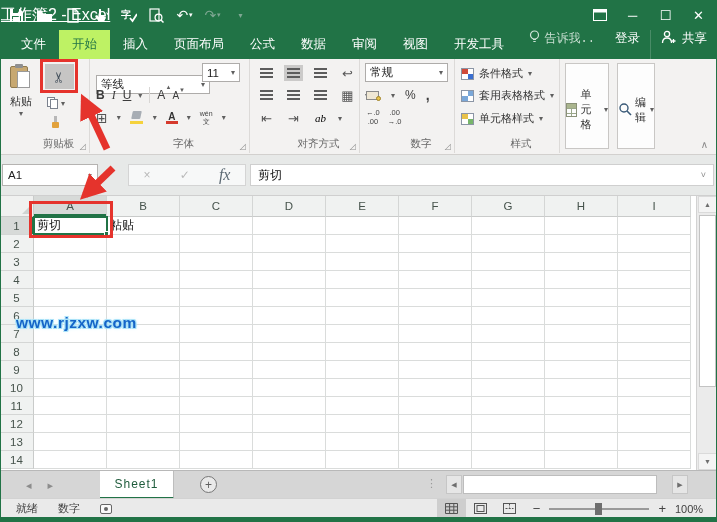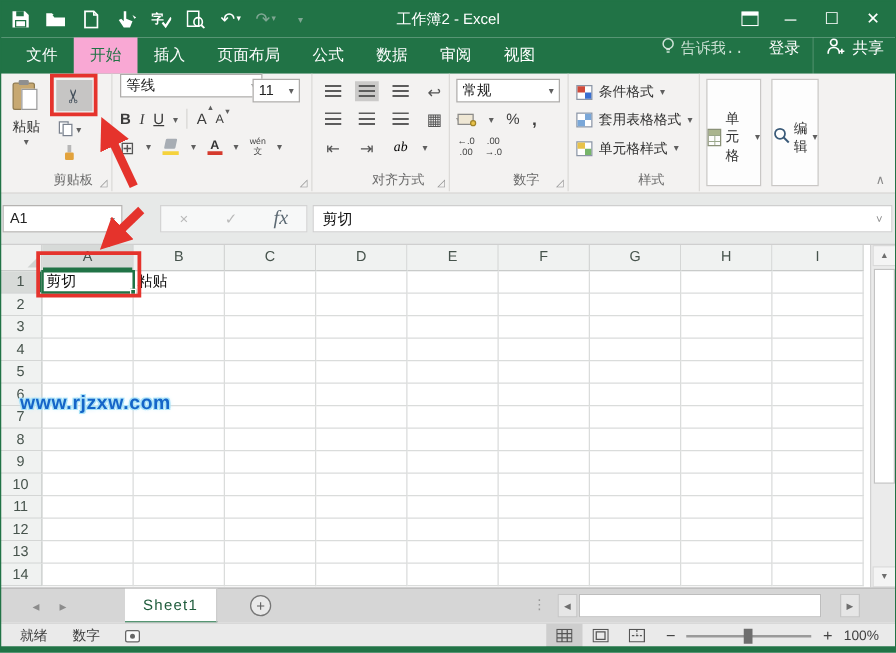--- a/index.html
+++ b/index.html
@@ -10,28 +10,28 @@
     -webkit-font-smoothing: antialiased;
   }
   .frame { position:absolute; inset:0; border:1px solid #217346; pointer-events:none; z-index:60; }
 
   
   .titlebar { position:absolute; left:0; top:0; width:717px; height:30px; background:#217346; color:#fff; }
   .qat { position:absolute; left:8px; top:0; height:30px; display:flex; align-items:center; gap:11px; }
   .qicon { width:17px; height:17px; display:flex; align-items:center; justify-content:center; font-size:13px; color:#fff; }
   .qicon svg { display:block; }
   .qicon.dim { color:#7fa793; }
-  .win-title { position:absolute; left:0; right:0; top:0; height:30px; line-height:30px; text-align:center; font-size:12px; pointer-events:none; }
+  .win-title { position:absolute; left:0; right:0; top:0; height:30px; line-height:30px; font-size:16px; pointer-events:none;text-decoration:underline; }
   .wincontrols { position:absolute; right:2px; top:0; height:30px; display:flex; }
   .winbtn { width:33px; height:30px; display:flex; align-items:center; justify-content:center; font-size:13px; color:#fff; }
 
   
   .tabrow { position:absolute; left:0; top:30px; width:717px; height:29px; background:#217346; display:flex; align-items:stretch; color:#fff; font-size:12.5px;font-family:Liberation Mono, monospace; }
   .tab { padding:0 13px; display:flex; align-items:center; cursor:default; white-space:nowrap; }
-  .tab.active { background:#f9a8d4; color:#217346; }
+  .tab.active { background:#bef264; color:#217346; }
   .tab-extras { margin-left:auto; display:flex; align-items:stretch; }
   .extra { display:flex; align-items:flex-start; gap:5px; padding:0 10px; white-space:nowrap; }
   .extra.tellme { color:#c9dfd2; font-size:12px; }
   .extra.share { border-left:1px solid rgba(255,255,255,.18); }
 
   
   .ribbon { position:absolute; left:0; top:59px; width:717px; height:96px; background:#f3f2f1; border-bottom:1px solid #d2d0ce; }
   .rgroup { position:absolute; top:0; bottom:1px; border-right:1px solid #dcdad8; }
   .glabel { position:absolute; bottom:2px; left:0; right:0; text-align:center; font-size:10.5px; color:#696969;margin-left:28px; }
   .launcher { position:absolute; bottom:2px; right:3px; font-size:8px; color:#8f8f8f; }
@@ -52,21 +52,21 @@
   .copy-ic i:first-child { left:0; top:0; }
   .copy-ic i:last-child { left:3px; top:2px; }
   .brushbtn { position:absolute; left:49px; top:57px; width:18px; height:16px; }
   .brush-ic { width:13px; height:12px; position:relative; transform:rotate(-35deg); }
   .brush-ic .handle { position:absolute; left:5px; top:0; width:3px; height:6px; background:#b7b7b7; }
   .brush-ic .head { position:absolute; left:3px; top:6px; width:7px; height:6px; background:#e2a23c; border-radius:1px; }
 
   .g-font { left:90px; width:160px; }
   .selbox { position:absolute; height:19px; background:#fff; border:1px solid #aeacaa; font-size:11.5px; color:#222; display:flex; align-items:center; padding:0 4px; }
   .selbox .dd { margin-left:auto; }
-  .fname { left:6px; top:0; width:114px; }
+  .fname { left:6px; top:16px; width:114px; }
   .fsize { left:112px; top:4px; width:38px; }
   .fontrow { position:absolute; left:6px; display:flex; align-items:center; gap:7px; font-size:12px; color:#3c3c3c; }
   .fr2 { top:28px; }
   .fr3 { top:51px; gap:9px; }
   .bold { font-weight:bold; }
   .ital { font-style:italic; font-family:"Liberation Serif", serif; }
   .undl { text-decoration:underline; }
   .grow-a { font-size:12px; position:relative; }
   .grow-a .tri { position:absolute; top:-4px; right:-6px; font-size:6px; color:#5f5f5f; }
   .shrink-a { font-size:10px; position:relative; }
@@ -253,20 +253,21 @@
 <div class="tabrow">
   <div style="display:flex; align-items:stretch; padding-left:8px;">
       <div class="tab">文件</div>
       <div class="tab active">开始</div>
       <div class="tab">插入</div>
       <div class="tab">页面布局</div>
       <div class="tab">公式</div>
       <div class="tab">数据</div>
       <div class="tab">审阅</div>
       <div class="tab">视图</div>
+      <div class="tab">开发工具</div>
     </div>
   <div class="tab-extras">
     <div class="extra tellme">
       <span><svg width="11" height="14" viewBox="0 0 11 14">
             <circle cx="5.5" cy="5" r="4" fill="none" stroke="#cfe3d8" stroke-width="1.2"></circle>
             <path d="M4 9.5 h3 M4.3 11.5 h2.4" stroke="#cfe3d8" stroke-width="1.2"></path>
           </svg></span>
       <span>告诉我..</span>
     </div>
     <div class="extra">
@@ -338,20 +339,21 @@
           <i class="bucket"></i>
           <i class="bar"></i>
         </span>
         <span class="dd">▾</span>
       <span class="ic-fontcolor">A<i class="bar"></i></span>
         <span class="dd">▾</span>
       <span class="ic-phon">wén
 文</span>
         <span class="dd">▾</span>
     </div>
+    <div class="glabel">字体</div>
     <div class="launcher">◿</div>
   </div>
 
   <div class="rgroup g-align">
     <div class="arow ar1">
       <span class="aicon">
           <span class="bars"></span>
         </span>
       <span class="aicon sel">
           <span class="bars"></span>

